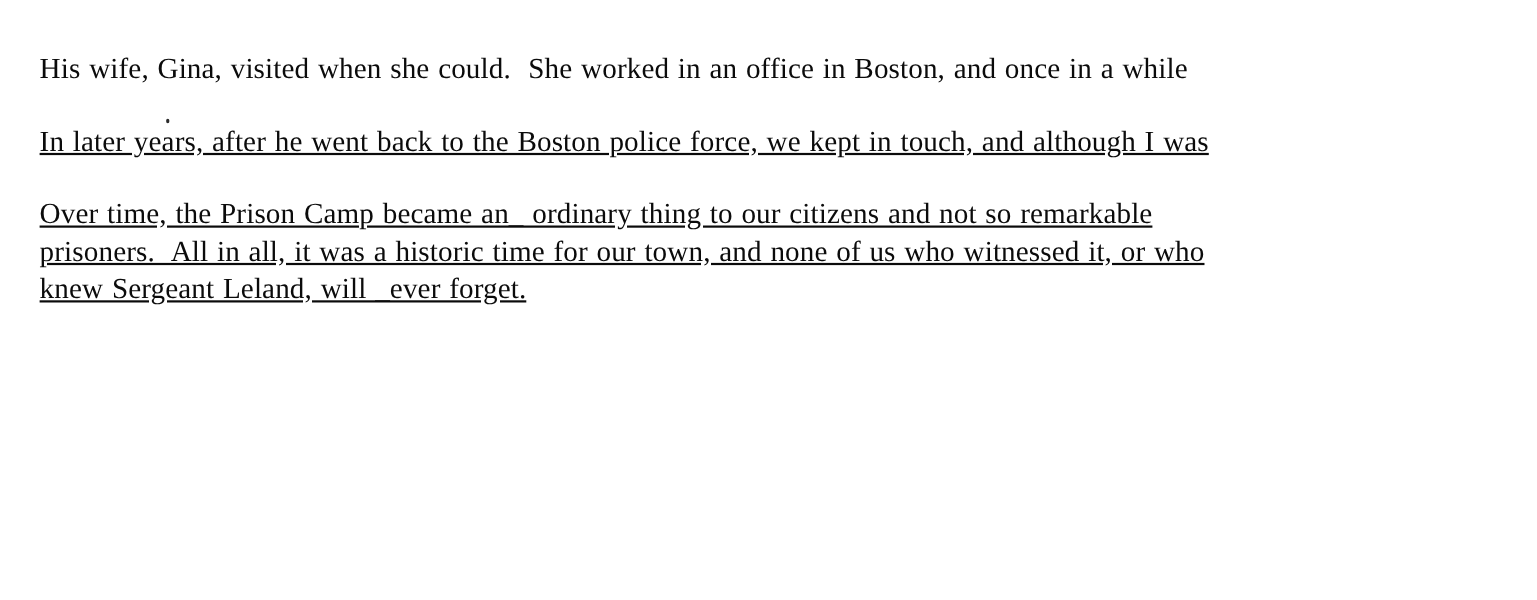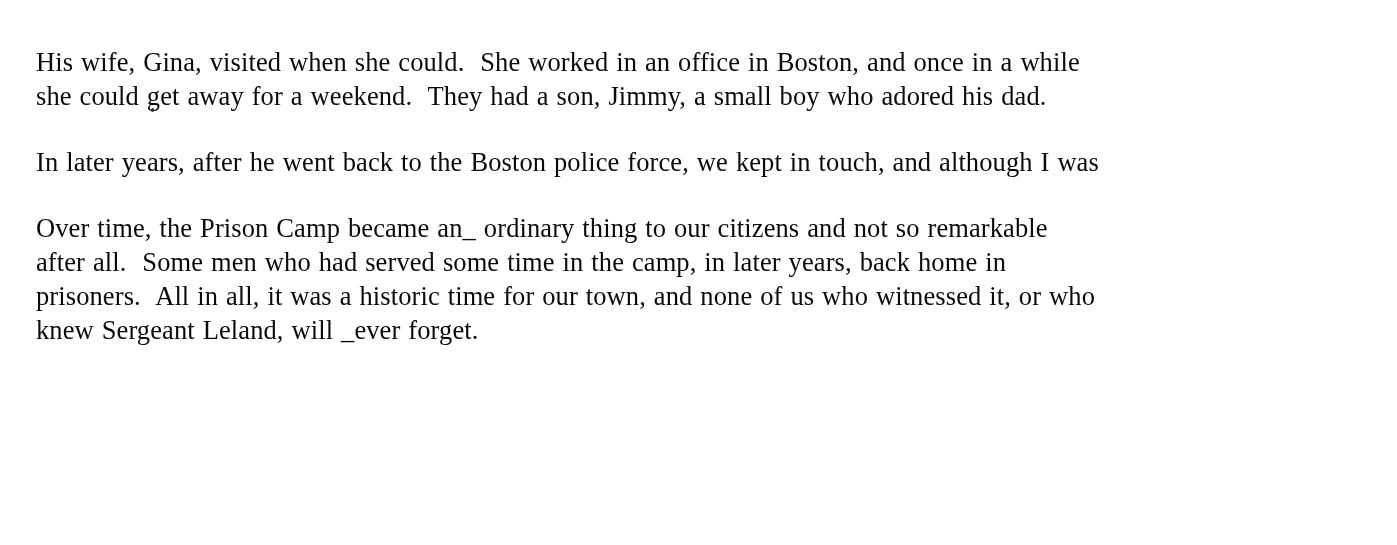--- a/index.html
+++ b/index.html
@@ -29,20 +29,21 @@
   .para {
     font-size: 26.5px;
     line-height: 34px;
     letter-spacing: 0.1px;
     word-spacing: 1.2px;
     text-rendering: optimizeLegibility;
     color: #111111;
   }
   .para + .para {
     margin-top: 13px;
+    text-decoration: underline;
   }
   .p1 { margin-bottom: 32px; }
   .p2 { margin-bottom: 32px; }
   .p3 { margin-bottom: 0; }
 
   .line {
     display: block;
     white-space: pre;
   }
   
@@ -57,30 +58,28 @@
 </style>
 </head>
 <body>
 
 <div class="page">
 
   <div class="doc-body">
 
     <p class="para p1">
       <span class="line">His wife, Gina, visited when she could.  She worked in an office in Boston, and once in a while</span>
-      <span class="line">she could get away for a weekend.  They had a son, Jimmy, a small boy who adored his dad.</span>
     </p>
 
     <p class="para p2">
       <span class="line">In later years, after he went back to the Boston police force, we kept in touch, and although I was</span>
     </p>
 
     <p class="para p3">
       <span class="line">Over time, the Prison Camp became an_ ordinary thing to our citizens and not so remarkable</span>
-      <span class="line">after all.  Some men who had served some time in the camp, in later years, back home in</span>
       <span class="line">prisoners.  All in all, it was a historic time for our town, and none of us who witnessed it, or who</span>
       <span class="line">knew Sergeant Leland, will _ever forget.</span>
     </p>
 
   </div>
 
   <span class="speck" style="left:151px; top:108px; width:3px; height:4px;"></span>
 
 </div>
 

